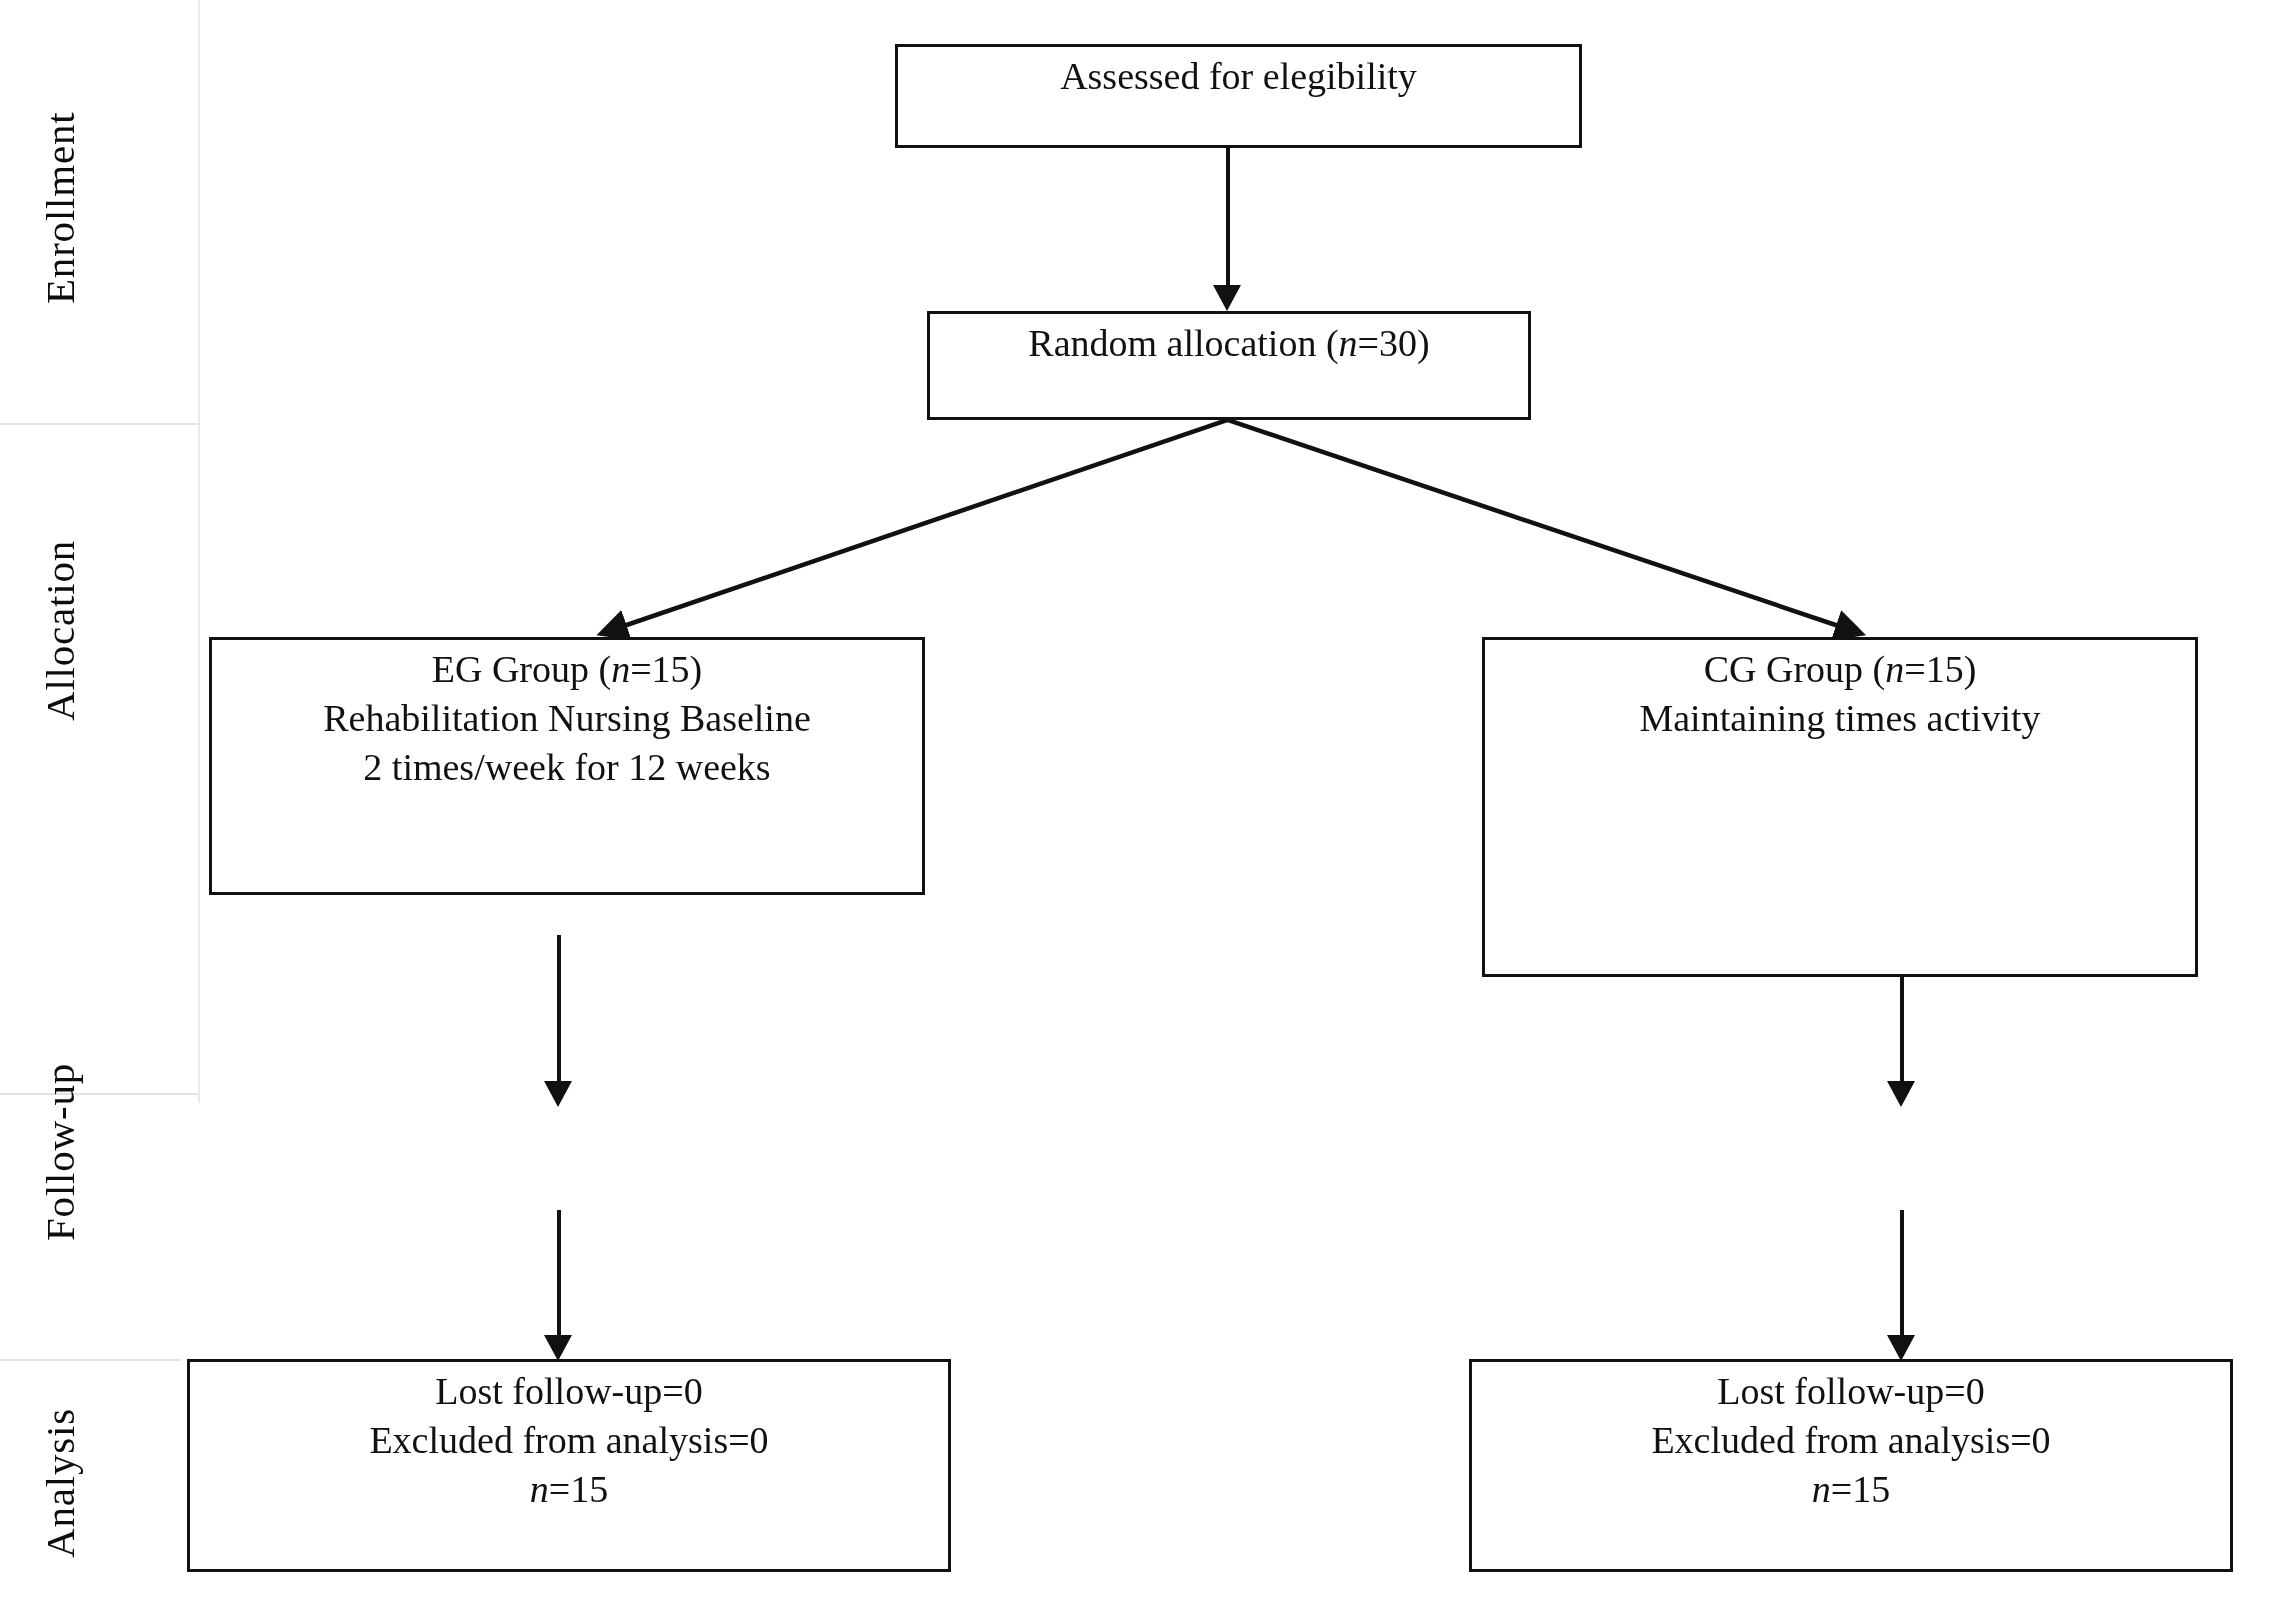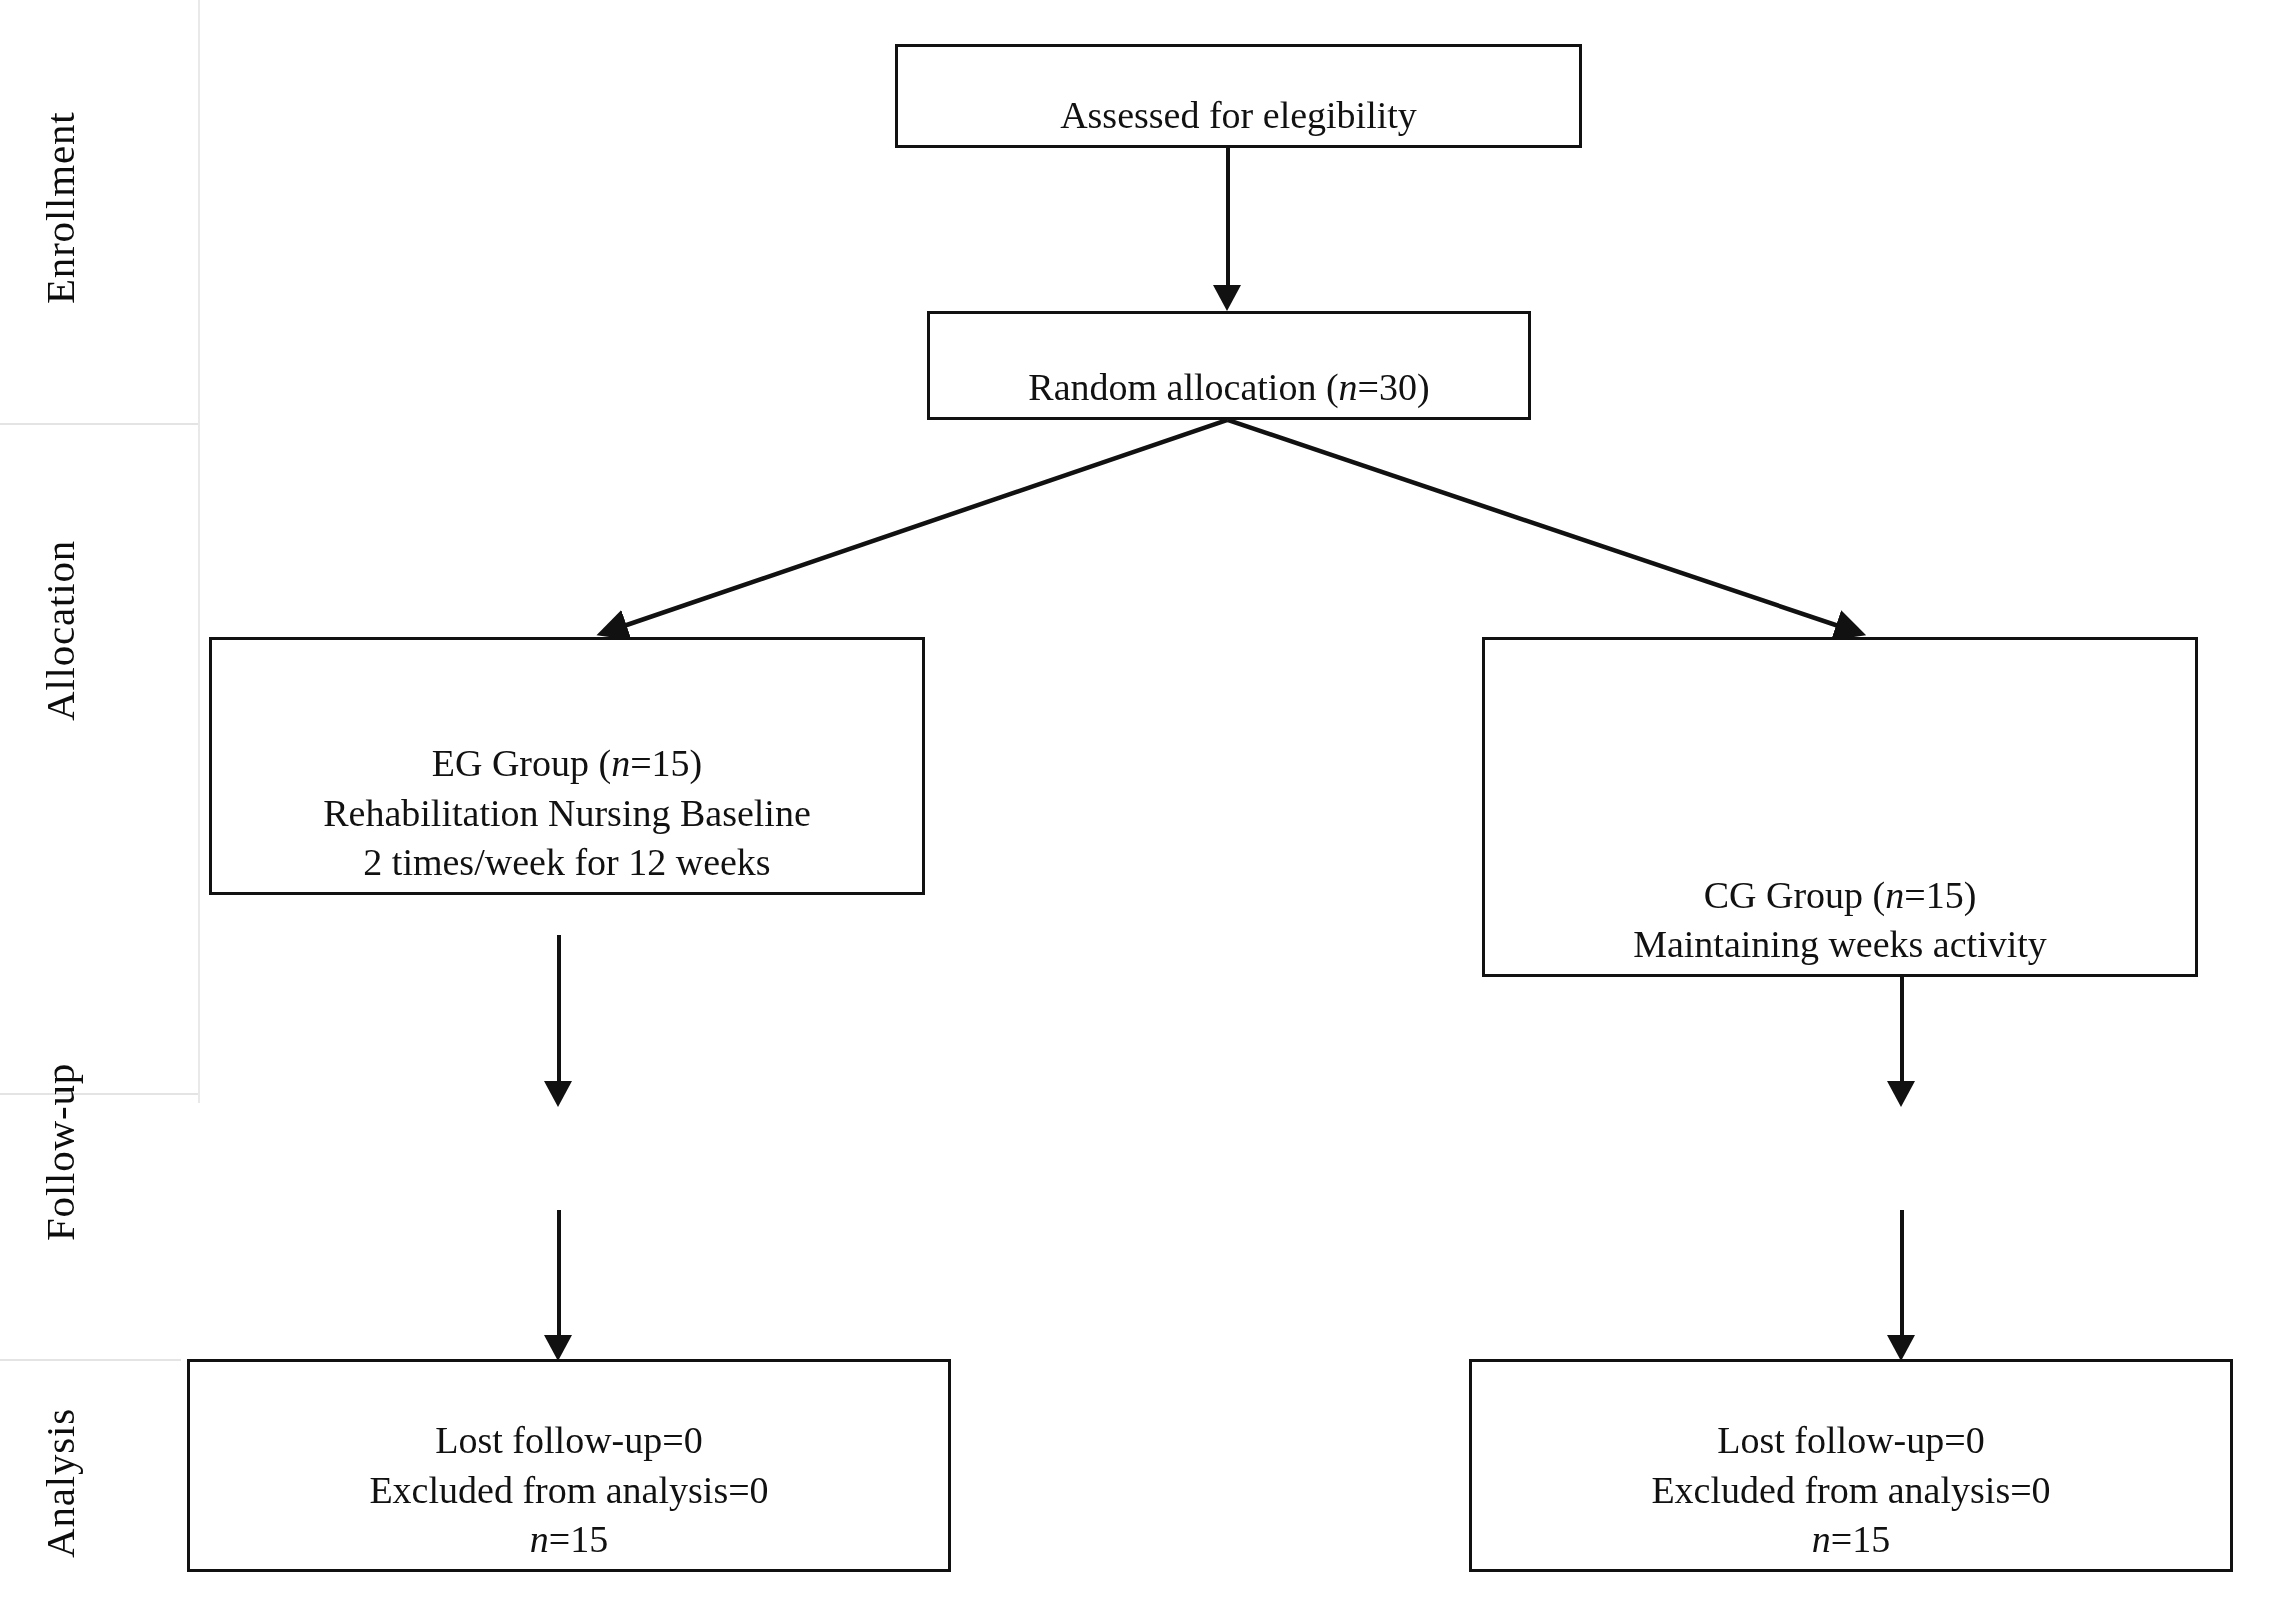--- a/index.html
+++ b/index.html
@@ -50,21 +50,21 @@
 
   
   .node {
     position: absolute;
     box-sizing: border-box;
     background: #ffffff;
     border: 3.8px solid #111111;
     display: flex;
     flex-direction: column;
     align-items: center;
-    justify-content: flex-end;
+    justify-content: flex-start;
     text-align: center;
     font-size: 38px;
     line-height: 1.30;
     padding: 4.5px 10.6px;
     color: #111111;
   }
   .node .line { display: block; white-space: nowrap; }
   .node em { font-style: italic; }
 
   
@@ -145,21 +145,21 @@
   </div>
 
   <div class="node" style="left:209px; top:637px; width:716px; height:258px;">
     <span class="line"><span>EG Group (</span><em>n</em><span>=15)</span></span>
     <span class="line">Rehabilitation Nursing Baseline</span>
     <span class="line">2 times/week for 12 weeks</span>
   </div>
 
   <div class="node" style="left:1482px; top:637px; width:716px; height:340px;">
     <span class="line"><span>CG Group (</span><em>n</em><span>=15)</span></span>
-    <span class="line">Maintaining weeks activity</span>
+    <span class="line">Maintaining times activity</span>
   </div>
 
 
   <div class="node" style="left:187px; top:1359px; width:764px; height:213px;">
     <span class="line">Lost follow-up=0</span>
     <span class="line">Excluded from analysis=0</span>
     <span class="line"><em>n</em><span>=15</span></span>
   </div>
 
   <div class="node" style="left:1469px; top:1359px; width:764px; height:213px;">

